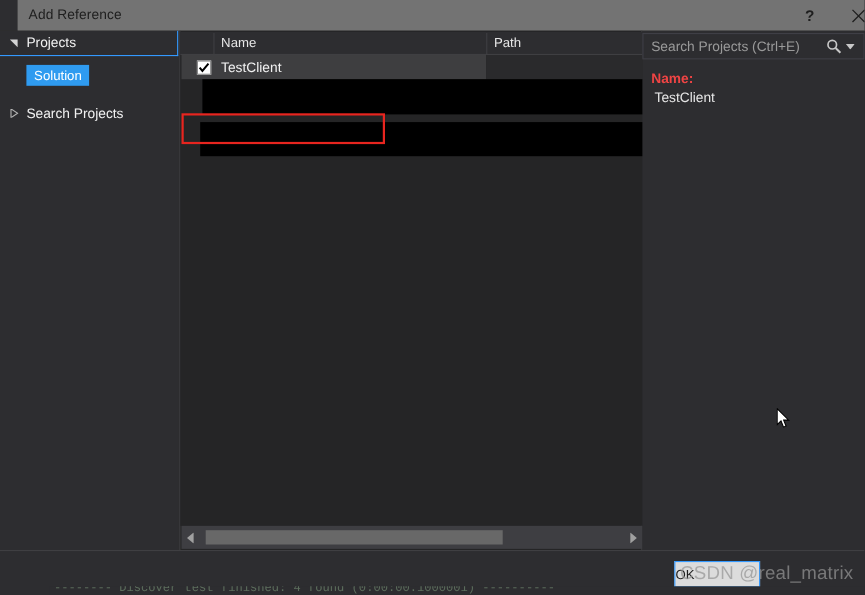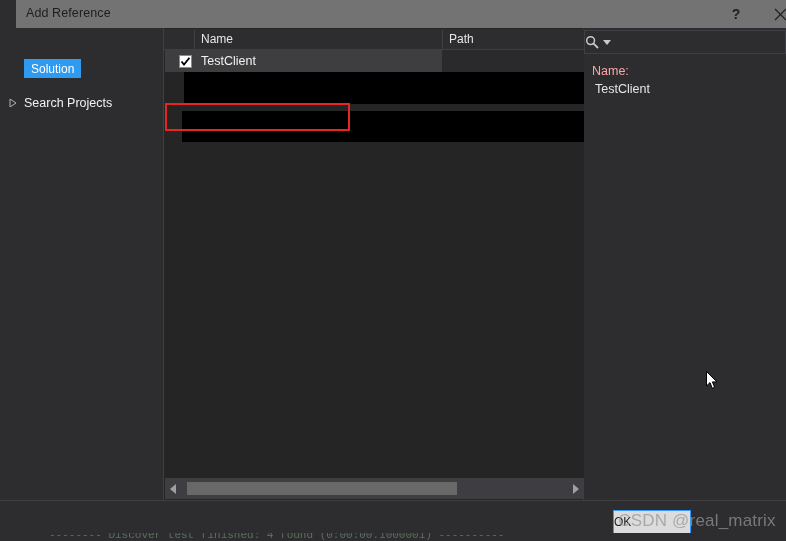--- a/index.html
+++ b/index.html
@@ -232,22 +232,22 @@
     color: #9a9a9a;
   }
   #search-icon { margin-right: 3px; display: flex; align-items: center; }
   #search-caret { margin-right: 8px; margin-left: 1px; display: flex; align-items: center; }
   #search-icon svg, #search-caret svg { display: block; }
 
   #detail-name-label {
     position: absolute;
     left: 8px; top: 36px;
     font-size: 12.5px;
-    font-weight: normal;
-    color: #fca5a5;
+    font-weight: bold;
+    color: #ef4444;
   }
   #detail-name-value {
     position: absolute;
     left: 11px; top: 54px;
     font-size: 12.5px;
     color: #e6e6e6;
   }
 
   
   #footer {
@@ -343,20 +343,28 @@
         <path d="M1 1 L12 12 M12 1 L1 12" stroke="#1e1e1e" stroke-width="1.2" fill="none"></path>
       </svg>
     </span>
   </div>
 </div>
 
 <div id="dialog-body">
 
   <div id="sidebar">
 
+    <div class="tree-row" id="tree-projects">
+      <span class="tri">
+        <svg width="8" height="8" viewBox="0 0 8 8">
+          <path d="M0 1 L7 1 L7 8 Z" fill="#d4d4d4"></path>
+        </svg>
+      </span>
+      <span class="tree-label">Projects</span>
+    </div>
 
     <div id="tree-solution">
       <span>Solution</span>
     </div>
 
     <div class="tree-row" id="tree-shared">
       <span class="tri">
         <svg width="8" height="8" viewBox="0 0 8 8">
           <path d="M1 0 L1 8 L7 4 Z" fill="none" stroke="#b4b4b4" stroke-width="1"></path>
         </svg>
@@ -404,20 +412,21 @@
           <path d="M1 0 L1 10 L7 5 Z" fill="#a0a0a0"></path>
         </svg>
       </div>
     </div>
 
   </div>
 
   <div id="detail-panel">
 
     <div id="search-box">
+      <div id="search-input">Search Projects (Ctrl+E)</div>
       <div id="search-icon">
         <svg width="14" height="14" viewBox="0 0 14 14">
           <circle cx="5.6" cy="5.6" r="3.9" fill="none" stroke="#c8c8c8" stroke-width="1.5"></circle>
           <path d="M8.6 8.6 L13 13" stroke="#c8c8c8" stroke-width="1.8"></path>
         </svg>
       </div>
       <div id="search-caret">
         <svg width="8" height="6" viewBox="0 0 8 6">
           <path d="M0 1 L8 1 L4 6 Z" fill="#c8c8c8"></path>
         </svg>

